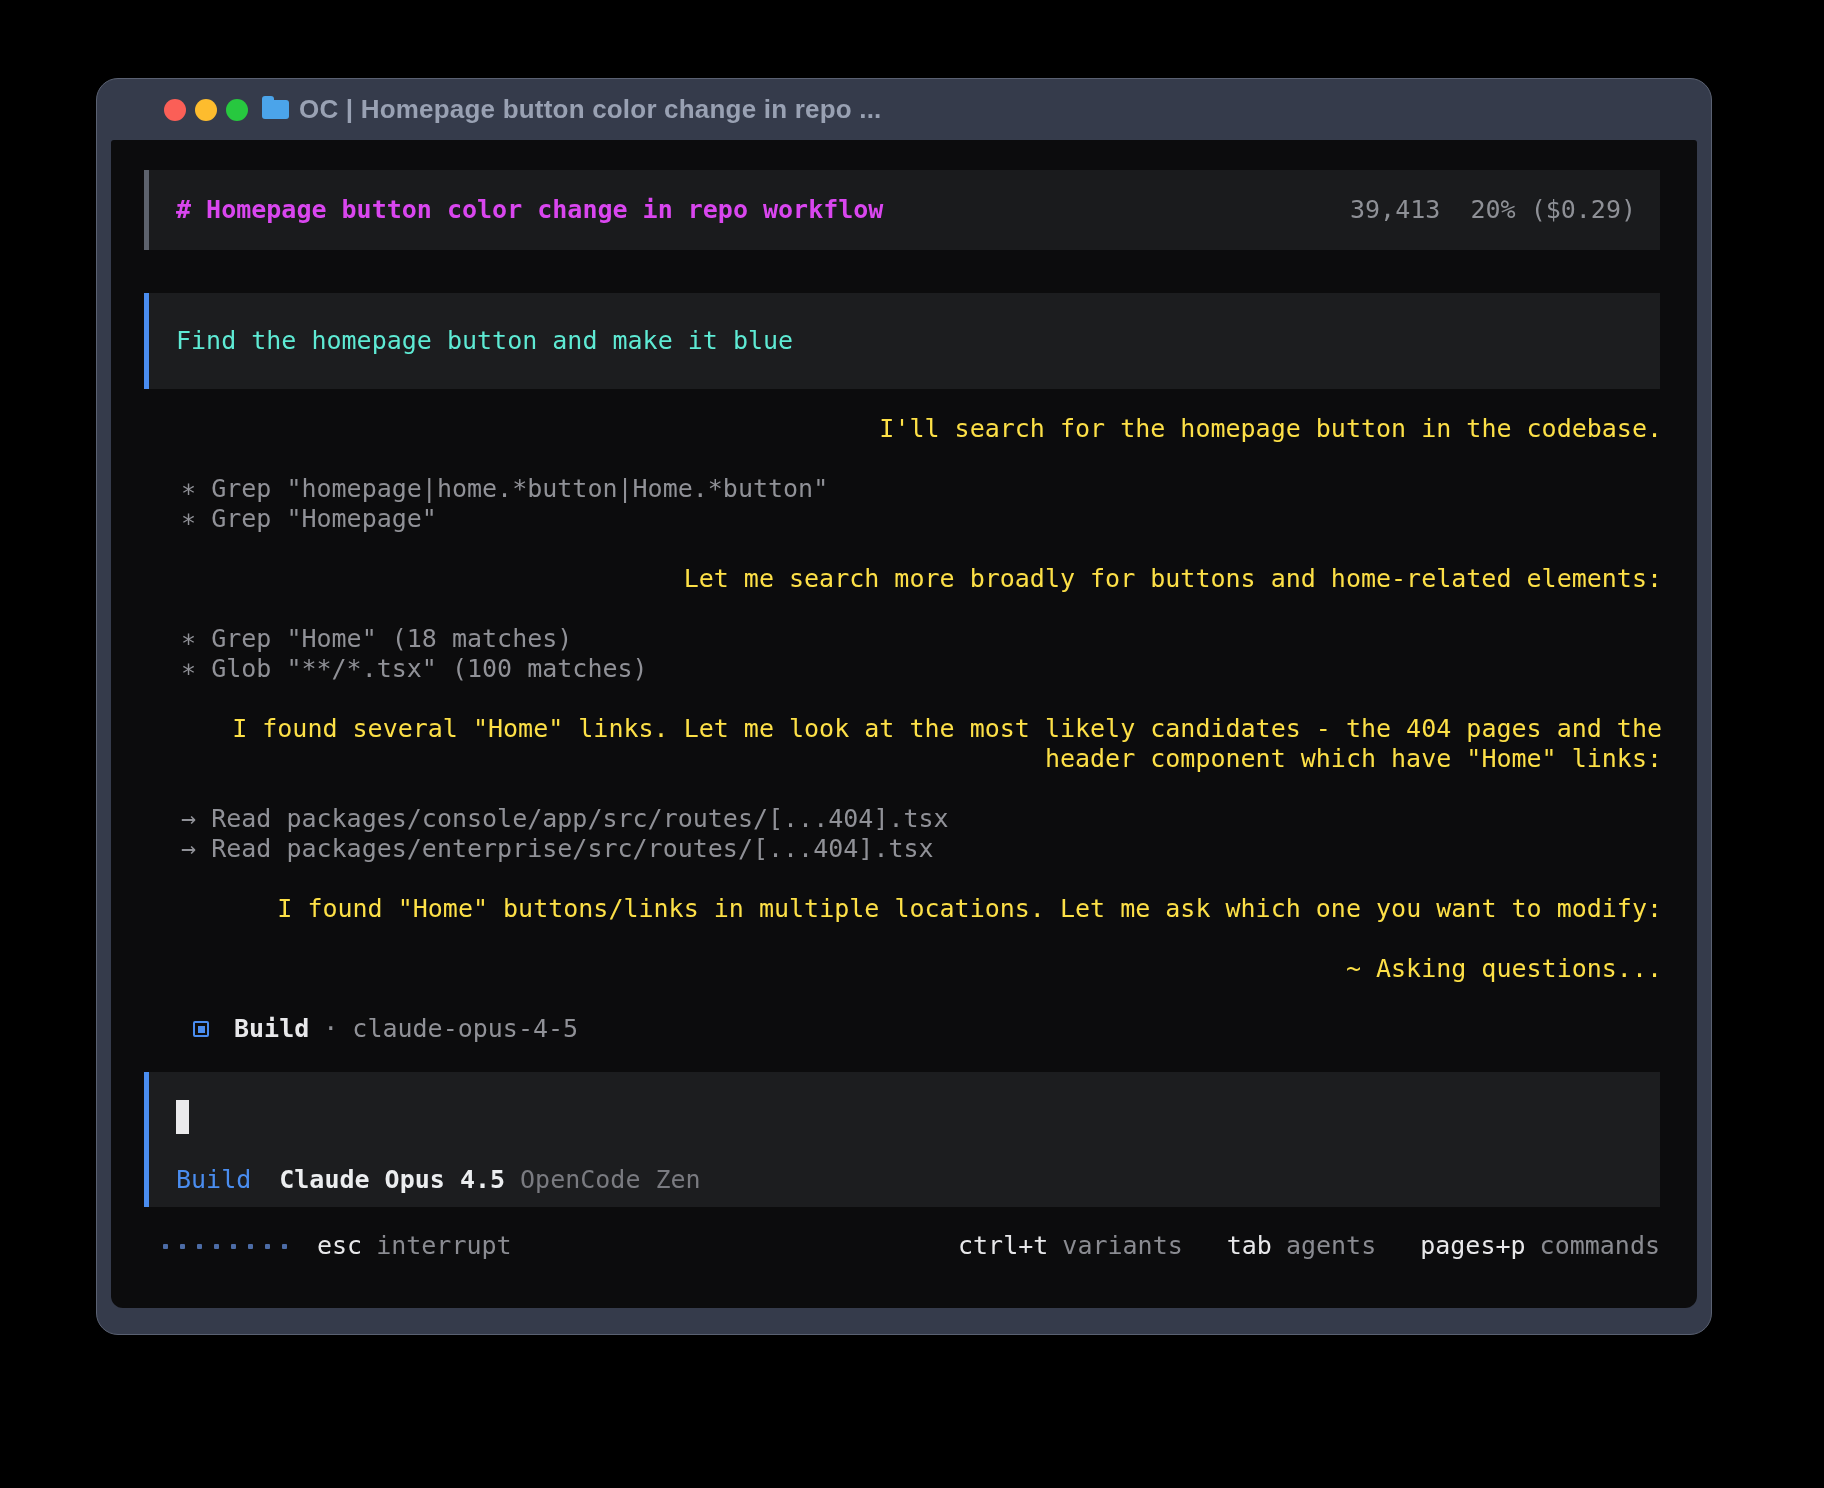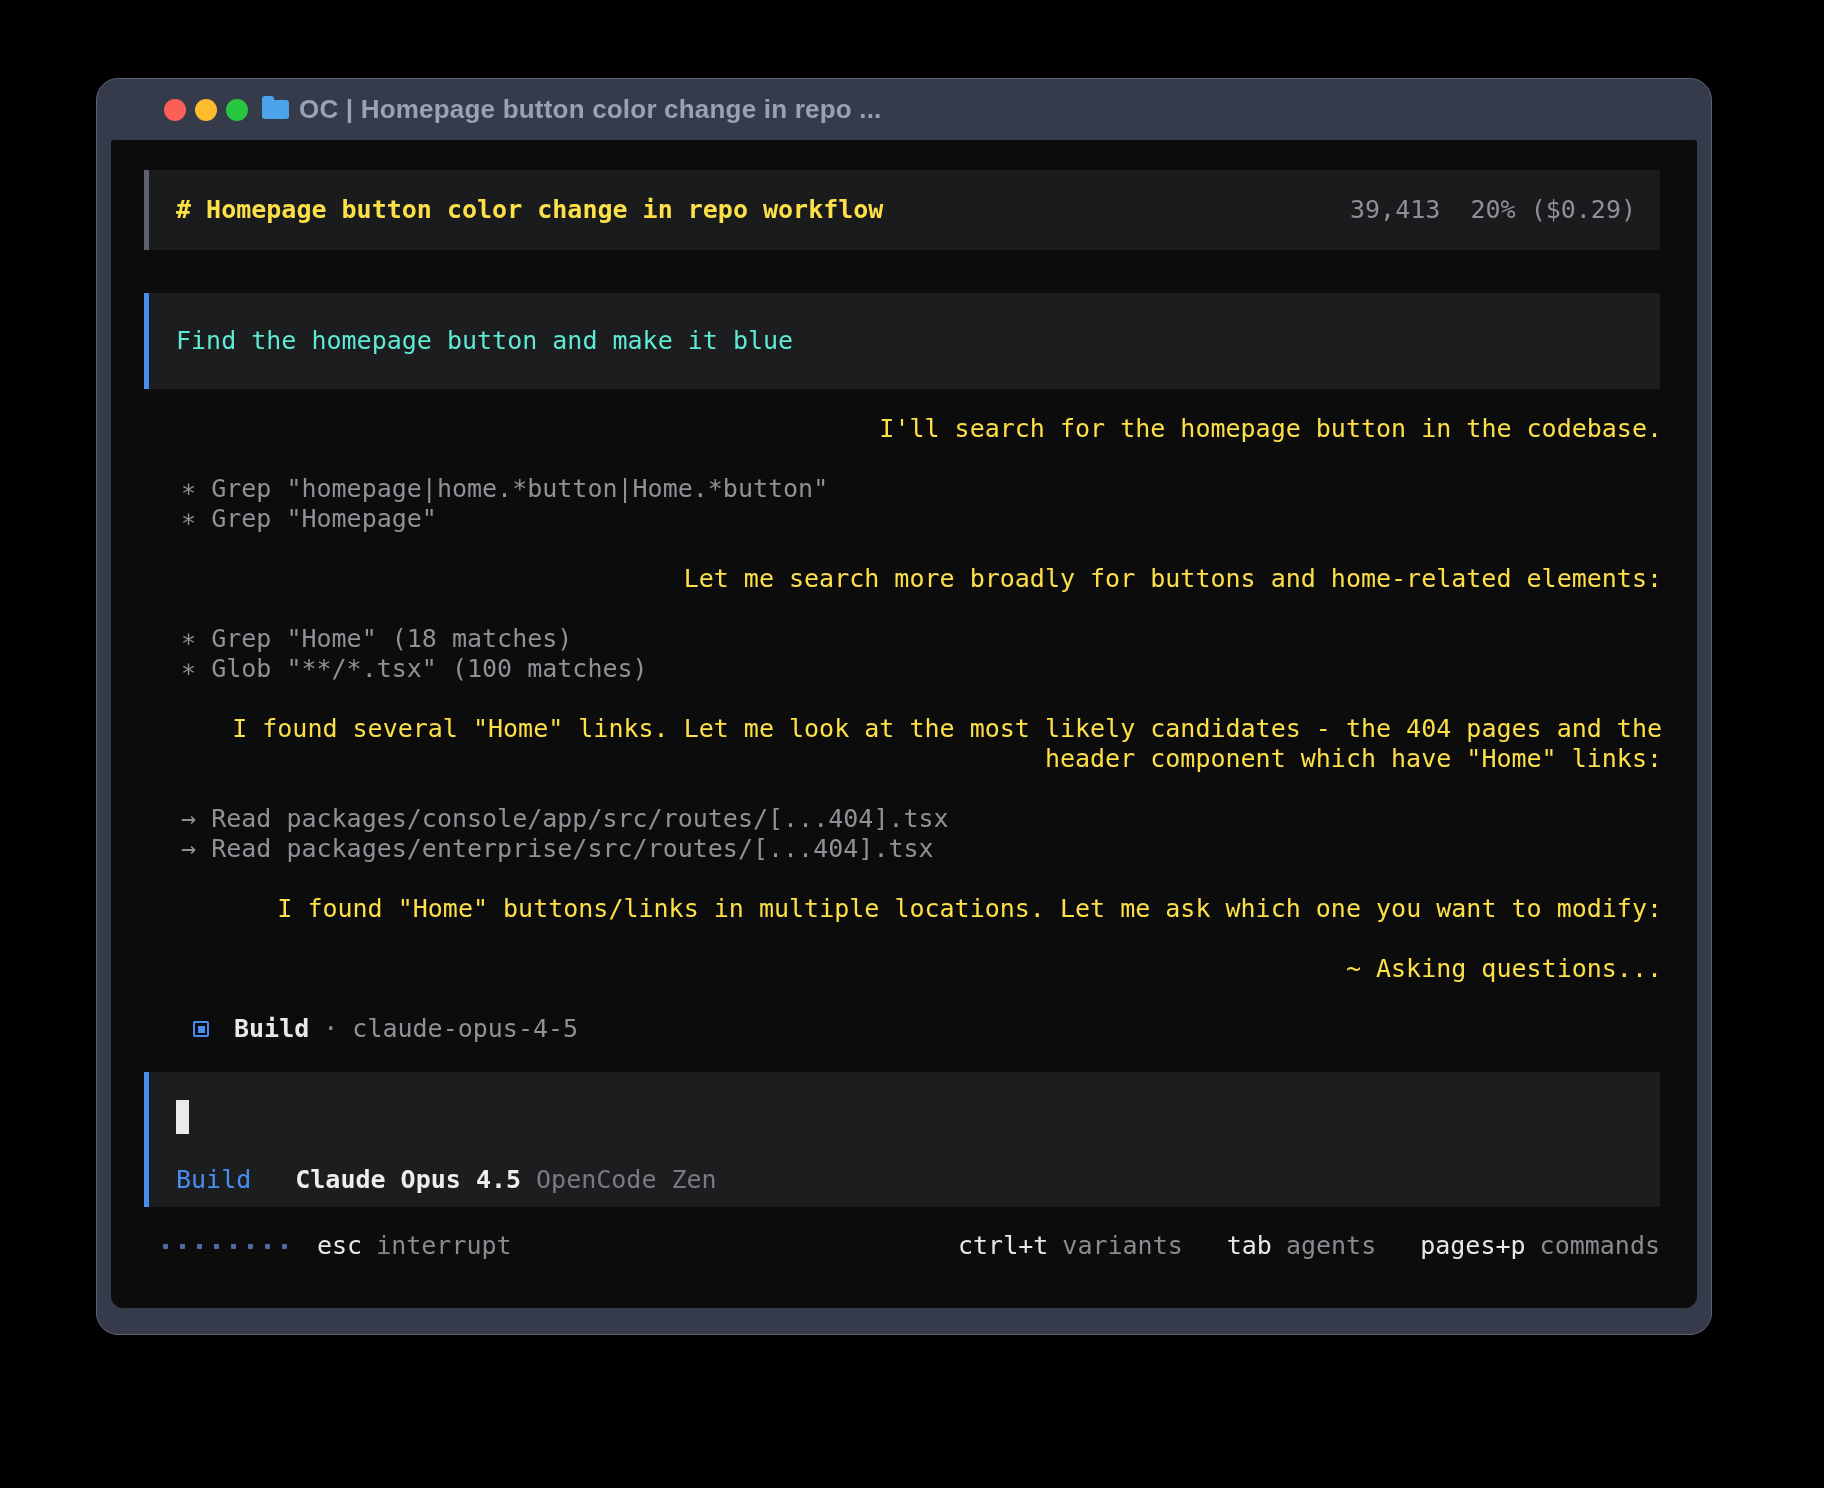--- a/index.html
+++ b/index.html
@@ -30,21 +30,21 @@
     background:#0c0c0d; border-radius:3px 3px 12px 12px;
     padding:30px 37px 0 33px;
     font-family:"DejaVu Sans Mono", monospace; font-size:25px; line-height:30px;
     color:#e8e8ea; overflow:hidden;
   }
 
   .session-header {
     height:80px; background:#1a1b1d; border-left:5px solid #5d626c;
     display:flex; align-items:center; padding:0 24px 0 27px;
   }
-  .session-title { font-weight:700; color:#fde047; }
+  .session-title { font-weight:700; color:#d946ef; }
   .session-stats { margin-left:auto; color:#8e9096; white-space:pre; }
 
   .user-box {
     margin-top:43px; background:#1c1d1f; border-left:5px solid #4a8df0;
     padding:33px 27px; color:#5eead4;
   }
 
   .messages { margin:25px 0 0 37px; }
   .stanza { margin-bottom:30px; }
   .line { min-height:30px; white-space:pre-wrap; }
@@ -59,21 +59,21 @@
   .badge-sep   { color:#909197; margin:0 14px; }
   .badge-model { color:#909197; }
 
   .input-box {
     margin-top:28px; height:135px; background:#1c1d1f;
     border-left:5px solid #4a8df0; padding:28px 27px 0;
   }
   .cursor { width:13px; height:34px; background:#eaeaec; }
   .input-meta { margin-top:31px; display:flex; align-items:center; }
   .meta-agent    { color:#4a8df0; }
-  .meta-model    { color:#eceef0; font-weight:700; margin-left:44px; }
+  .meta-model    { color:#eceef0; font-weight:700; margin-left:28px; }
   .meta-provider { color:#7a7b81; margin-left:15px; }
 
   .statusbar { margin-top:24px; display:flex; align-items:center; padding-left:19px; }
   .dots { display:flex; gap:12px; align-items:center; }
   .dot  { width:5px; height:5px; background:#4c6ca6; border-radius:1px; }
   .hint { display:flex; align-items:center; white-space:pre; }
   .hint .key   { font-weight:400; color:#e8e8ea; }
   .hint .label { color:#8a8b91; margin-left:14px; }
   .hint-left { margin-left:30px; }
   .statusbar-right { margin-left:auto; display:flex; gap:44px; }

